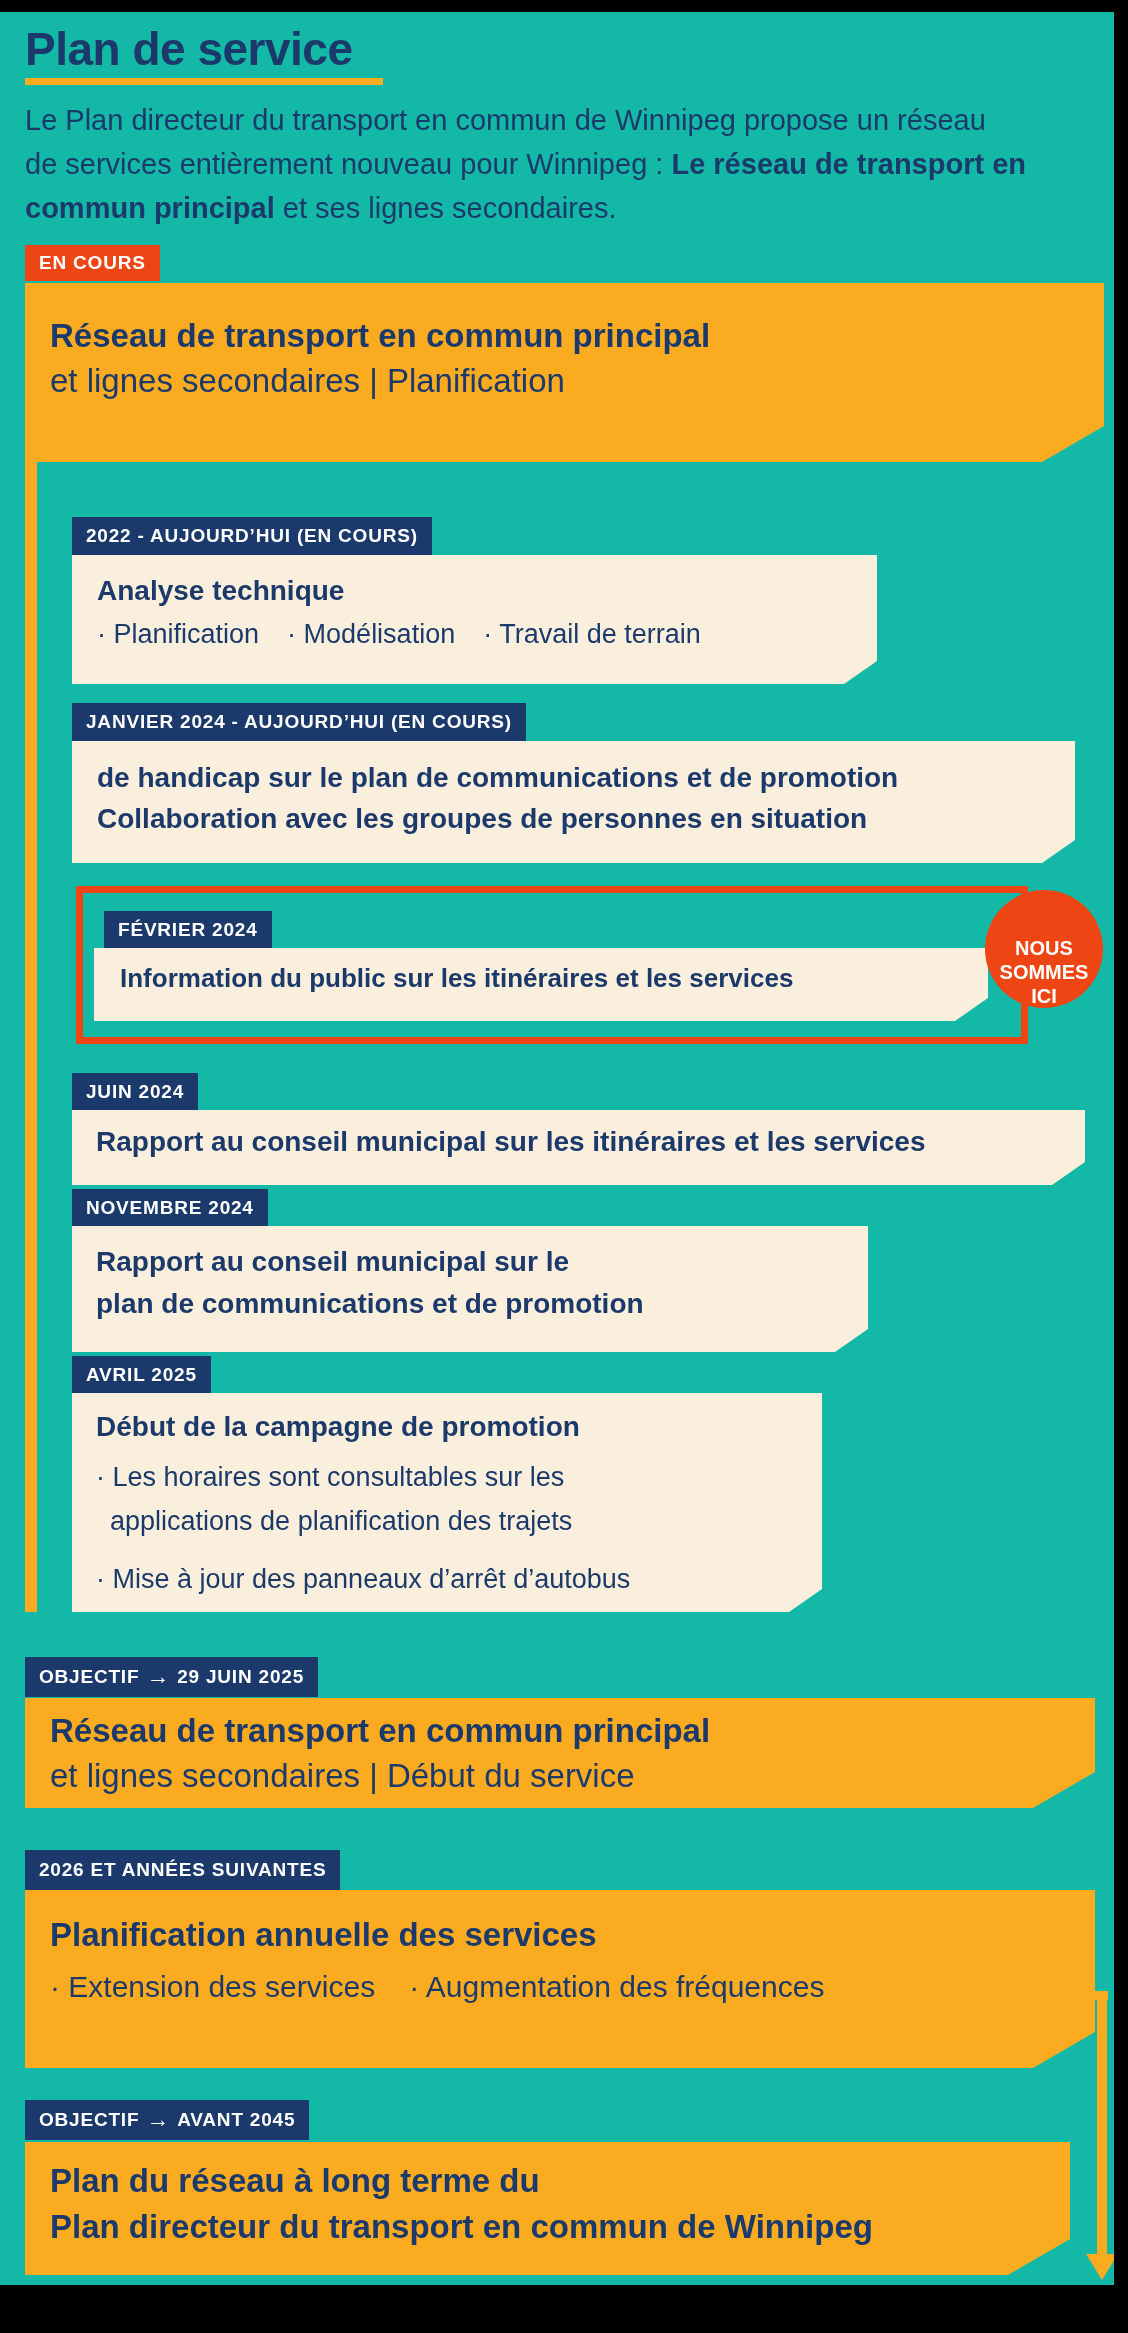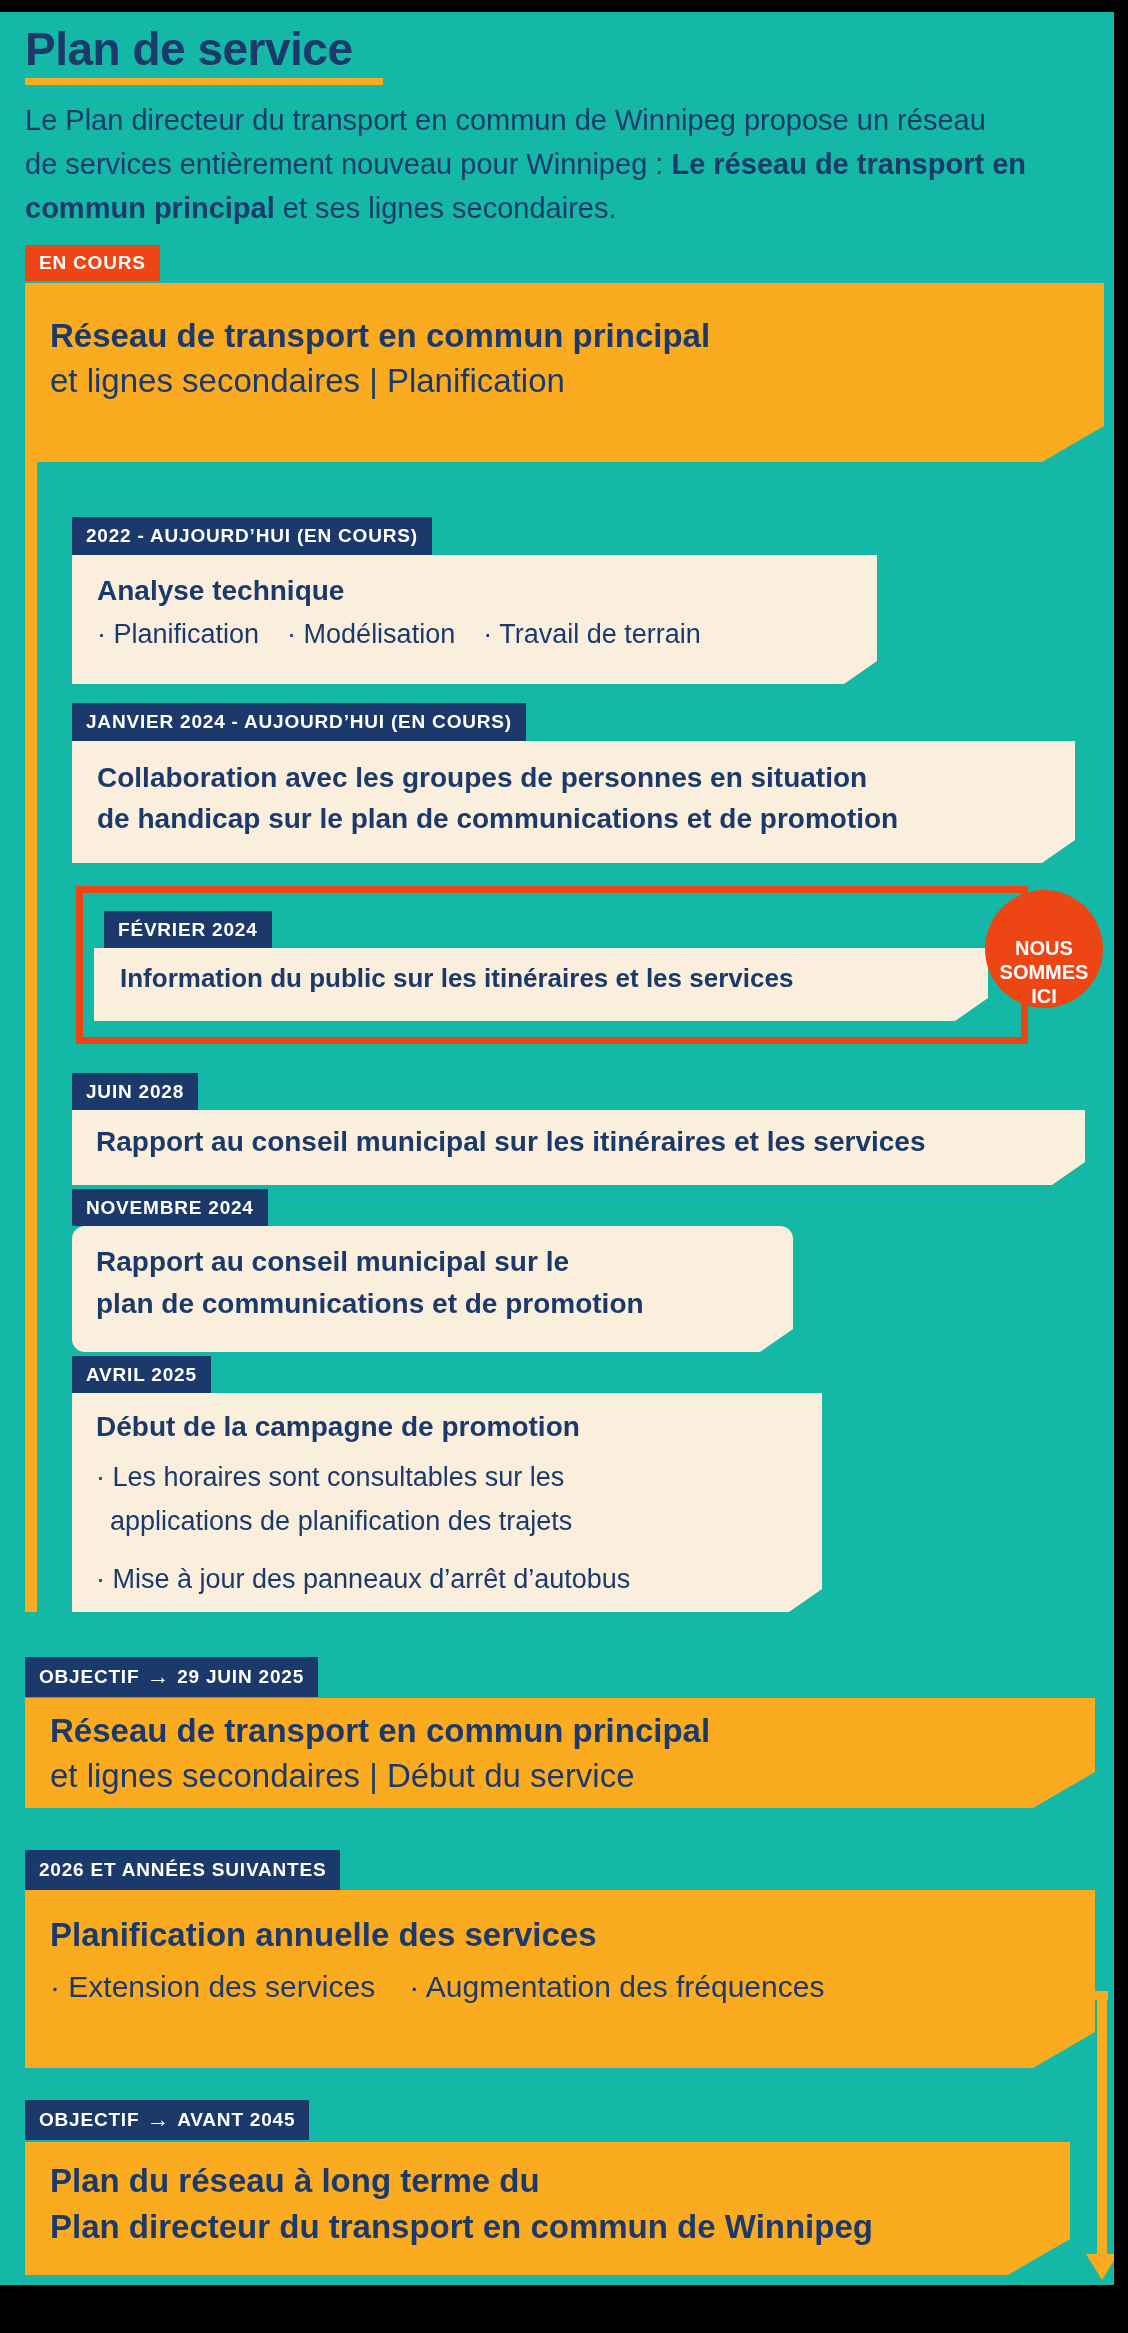--- a/index.html
+++ b/index.html
@@ -66,40 +66,40 @@
     <div class="ct nowrap">Analyse technique</div>
     <div class="flex cb" style="gap:28px;margin-top:12px;">
       <span>· Planification</span>
       <span>· Modélisation</span>
       <span>· Travail de terrain</span>
     </div>
   </div>
 
   <div class="abs badge" style="left:72px;top:703px;height:38px;">JANVIER 2024 - AUJOURD’HUI (EN COURS)</div>
   <div class="abs cream" style="left:72px;top:741px;width:1003px;height:122px;padding:16px 0 0 25px;box-sizing:border-box;">
+    <div class="ct nowrap" style="line-height:41px;">de handicap sur le plan de communications et de promotion</div>
     <div class="ct nowrap" style="line-height:41px;">Collaboration avec les groupes de personnes en situation</div>
-    <div class="ct nowrap" style="line-height:41px;">de handicap sur le plan de communications et de promotion</div>
   </div>
 
   <div class="abs redbox" style="left:76px;top:886px;width:952px;height:158px;"></div>
   <div class="abs badge" style="left:104px;top:911px;height:37px;">FÉVRIER 2024</div>
   <div class="abs cream" style="left:94px;top:948px;width:894px;height:73px;padding:15px 0 0 26px;box-sizing:border-box;">
     <div class="ct26 nowrap">Information du public sur les itinéraires et les services</div>
   </div>
   <div class="abs circle" style="left:985px;top:890px;width:118px;height:118px;z-index:5;">
     <div style="width:100px;">NOUS SOMMES ICI</div>
   </div>
 
-  <div class="abs badge" style="left:72px;top:1073px;height:37px;">JUIN 2028</div>
+  <div class="abs badge" style="left:72px;top:1073px;height:37px;">JUIN 2024</div>
   <div class="abs cream" style="left:72px;top:1110px;width:1013px;height:75px;padding:16px 0 0 24px;box-sizing:border-box;">
     <div class="ct nowrap">Rapport au conseil municipal sur les itinéraires et les services</div>
   </div>
 
   <div class="abs badge" style="left:72px;top:1189px;height:37px;">NOVEMBRE 2024</div>
-  <div class="abs cream" style="left:72px;top:1226px;width:721px;height:126px;padding:15px 0 0 24px;box-sizing:border-box;border-radius:13px;">
+  <div class="abs cream" style="left:72px;top:1226px;width:796px;height:126px;padding:15px 0 0 24px;box-sizing:border-box;">
     <div class="ct nowrap" style="line-height:42px;">Rapport au conseil municipal sur le</div>
     <div class="ct nowrap" style="line-height:42px;">plan de communications et de promotion</div>
   </div>
 
   <div class="abs badge" style="left:72px;top:1356px;height:37px;">AVRIL 2025</div>
   <div class="abs cream" style="left:72px;top:1393px;width:750px;height:219px;padding:18px 0 0 24px;box-sizing:border-box;">
     <div class="ct nowrap">Début de la campagne de promotion</div>
     <div class="cb nowrap" style="margin-top:12px;line-height:44px;">· Les horaires sont consultables sur les</div>
     <div class="cb nowrap" style="margin-left:14px;line-height:44px;">applications de planification des trajets</div>
     <div class="cb nowrap" style="margin-top:14px;line-height:44px;">· Mise à jour des panneaux d’arrêt d’autobus</div>

